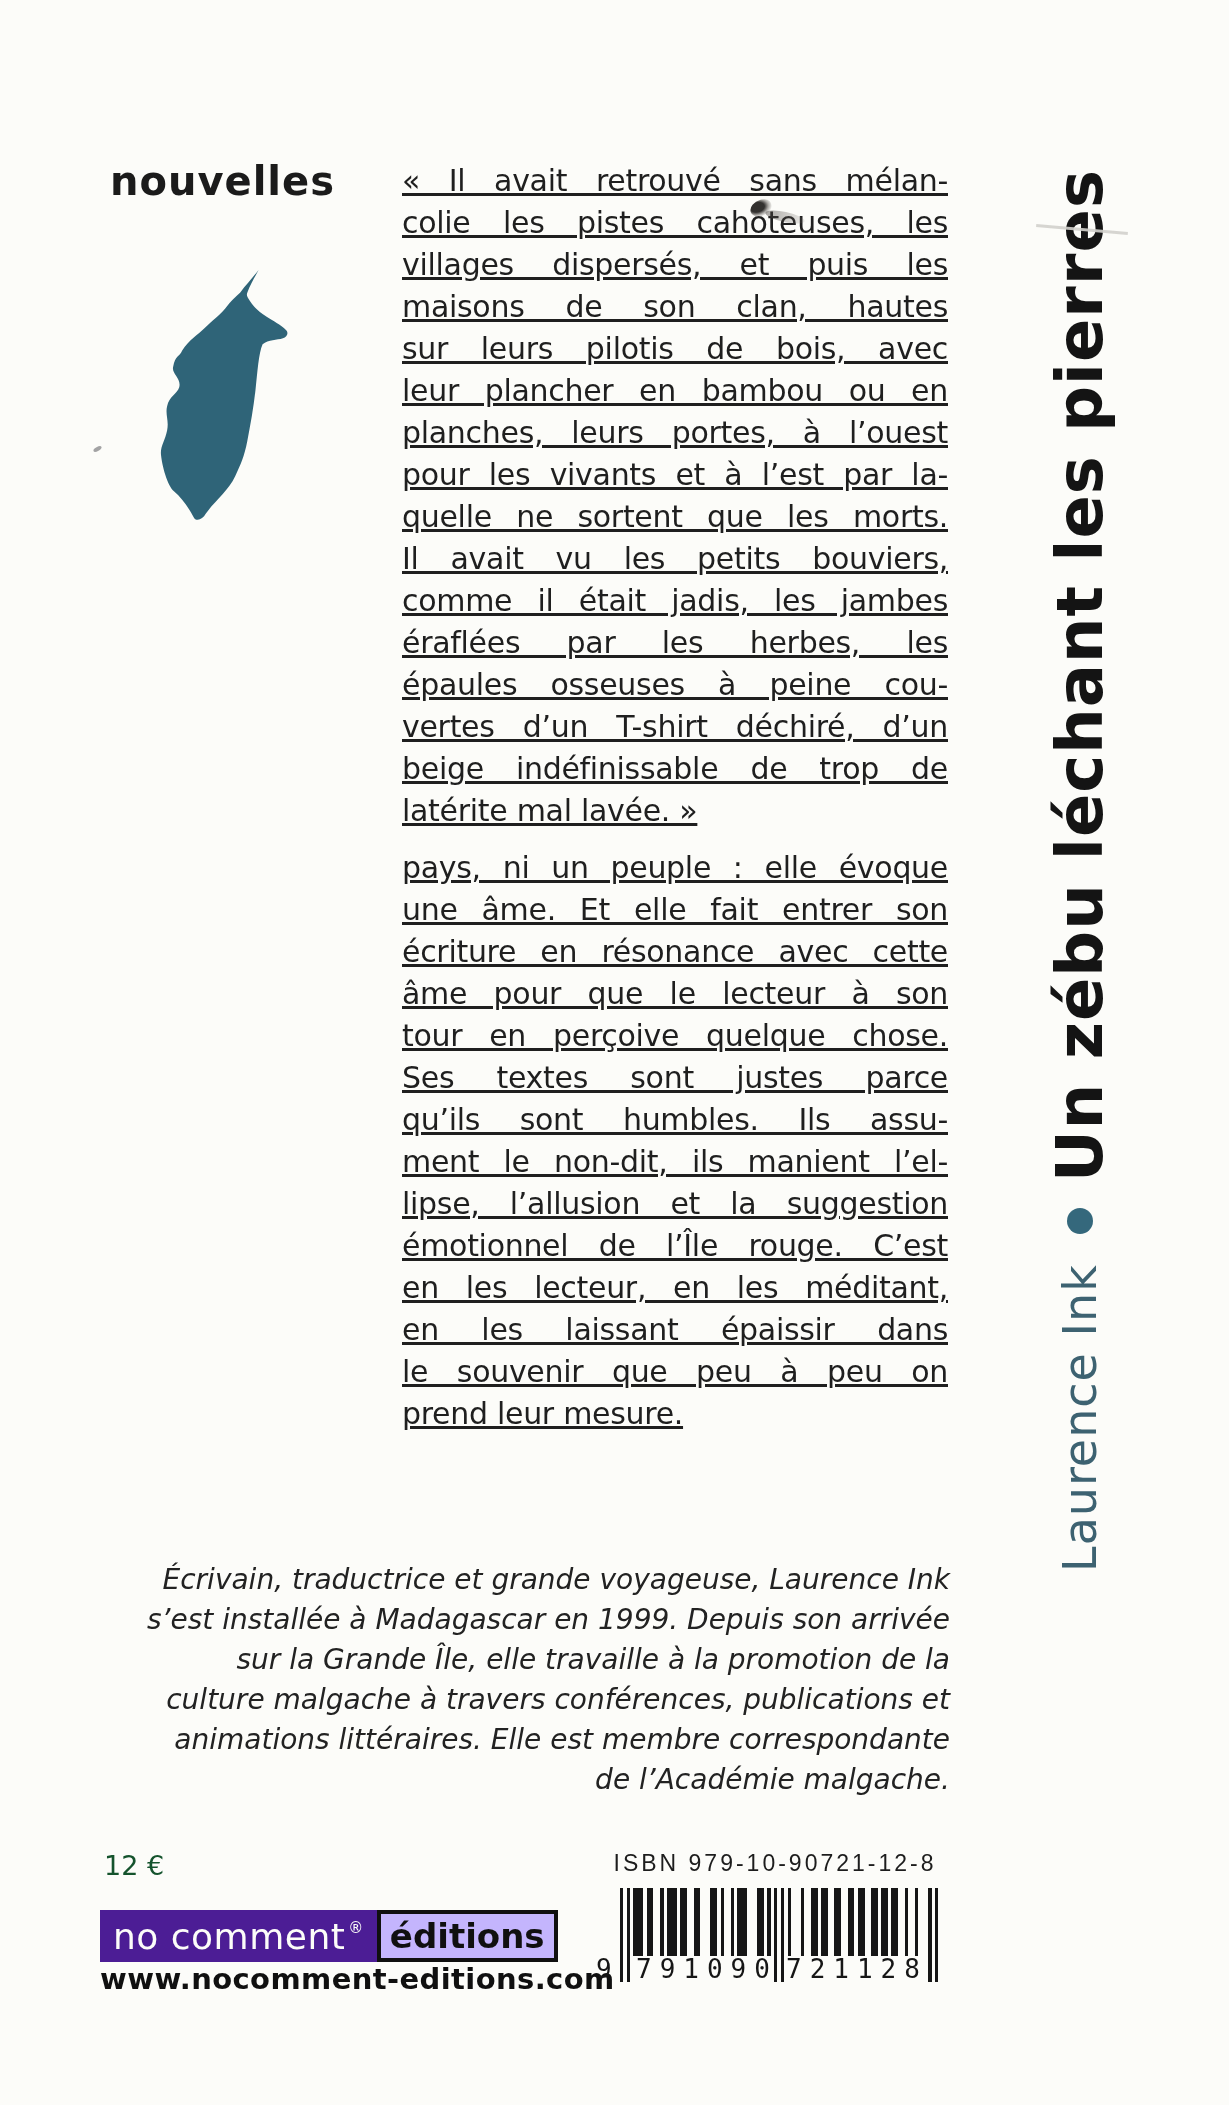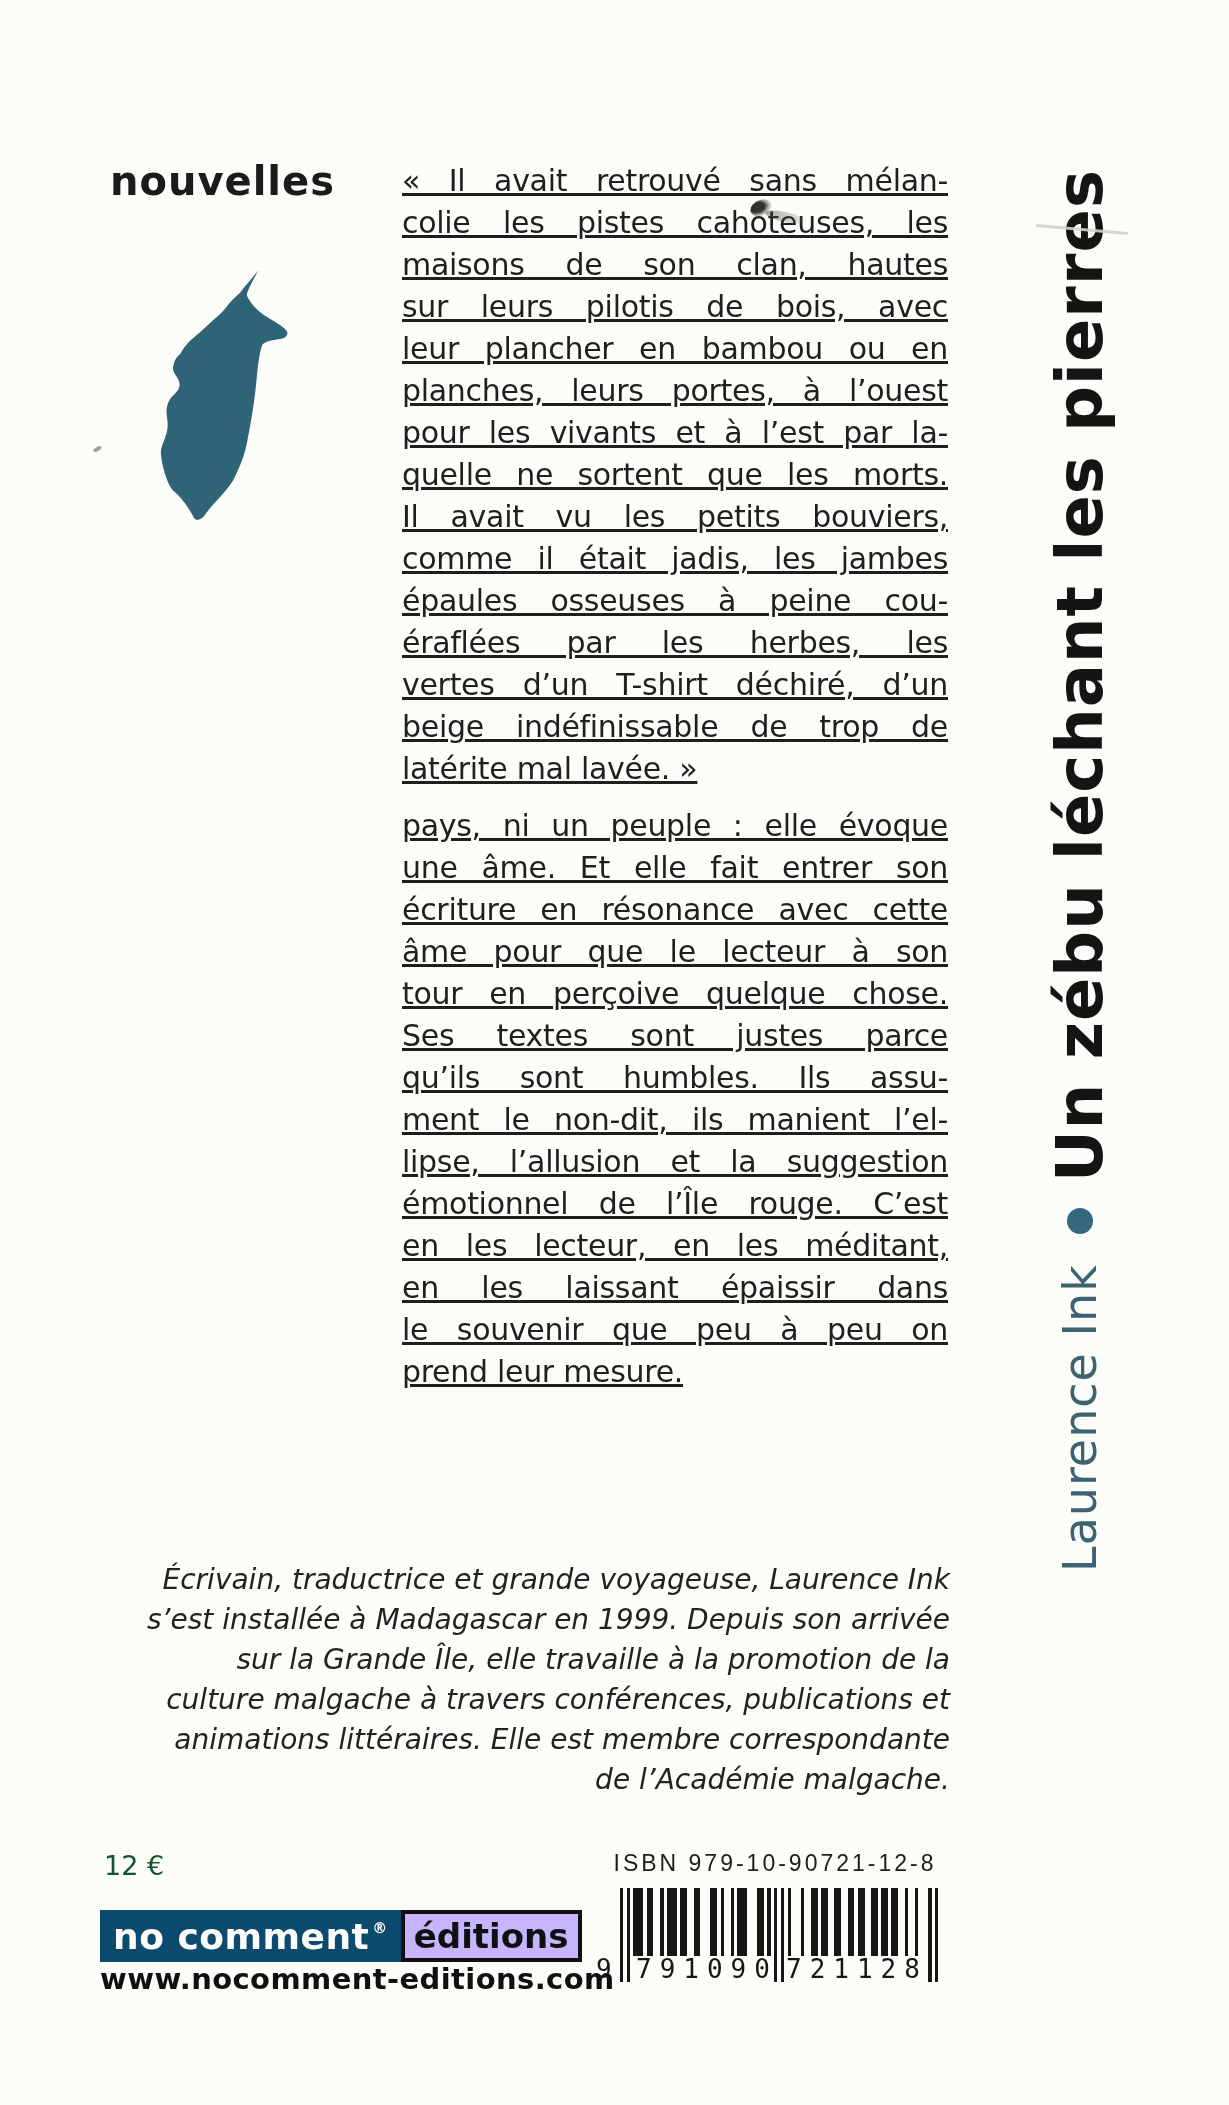--- a/index.html
+++ b/index.html
@@ -57,22 +57,22 @@
   }
   .spine-title{
     font-size:64px;font-weight:bold;color:#141414;
     letter-spacing:1px;white-space:nowrap;
   }
 
   
   .price{position:absolute;left:104px;top:1850px;font-size:27px;color:#14532d;}
   .logo{position:absolute;left:100px;top:1910px;display:flex;height:52px;}
   .logo-black{
-    background:#0c4a6e;color:#fcfcf9;display:flex;align-items:center;
-    font-size:36px;font-weight:bold;padding:0 13px;letter-spacing:0.5px;
+    background:#4c1d95;color:#fcfcf9;display:flex;align-items:center;
+    font-size:36px;font-weight:normal;padding:0 13px;letter-spacing:0.5px;
   }
   .logo-black sup{font-size:15px;margin-left:3px;align-self:flex-start;margin-top:9px;}
   .logo-white{
     background:#c4b5fd;color:#101010;display:flex;align-items:center;
     border:4px solid #101010;box-sizing:border-box;
     font-size:34px;font-weight:bold;padding:0 9px;
   }
   .website{
     position:absolute;left:100px;top:1962px;
     font-size:29px;font-weight:bold;color:#101010;letter-spacing:0.4px;
@@ -147,30 +147,31 @@
         C55 53 62 48 67 42
         C73 34 78 30 82 26
         C88 18 94 12 100 4 Z"></path>
     </svg>
   </div>
 
   <div class="quote-col">
     <div class="para1">
         <div class="qline jl">« Il avait retrouvé sans mélan-</div>
         <div class="qline jl">colie les pistes cahoteuses, les</div>
+        <div class="qline jl">villages dispersés, et puis les</div>
         <div class="qline jl">maisons de son clan, hautes</div>
         <div class="qline jl">sur leurs pilotis de bois, avec</div>
         <div class="qline jl">leur plancher en bambou ou en</div>
         <div class="qline jl">planches, leurs portes, à l’ouest</div>
         <div class="qline jl">pour les vivants et à l’est par la-</div>
         <div class="qline jl">quelle ne sortent que les morts.</div>
         <div class="qline jl">Il avait vu les petits bouviers,</div>
         <div class="qline jl">comme il était jadis, les jambes</div>
+        <div class="qline jl">éraflées par les herbes, les</div>
         <div class="qline jl">épaules osseuses à peine cou-</div>
-        <div class="qline jl">éraflées par les herbes, les</div>
         <div class="qline jl">vertes d’un T-shirt déchiré, d’un</div>
         <div class="qline jl">beige indéfinissable de trop de</div>
         <div class="qline">latérite mal lavée. »</div>
       </div>
     <div class="para2">
         <div class="qline jl">pays, ni un peuple : elle évoque</div>
         <div class="qline jl">une âme. Et elle fait entrer son</div>
         <div class="qline jl">écriture en résonance avec cette</div>
         <div class="qline jl">âme pour que le lecteur à son</div>
         <div class="qline jl">tour en perçoive quelque chose.</div>

